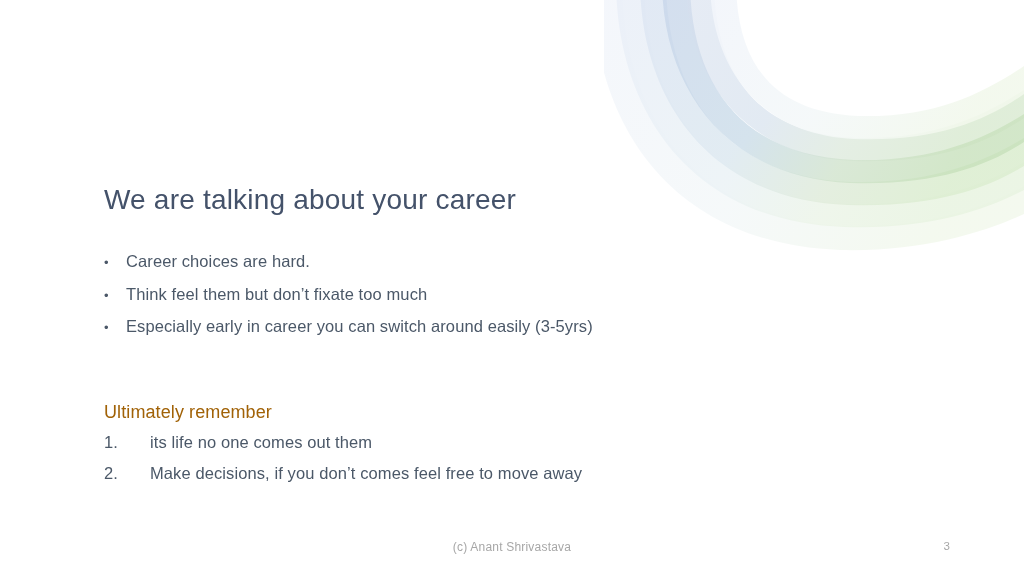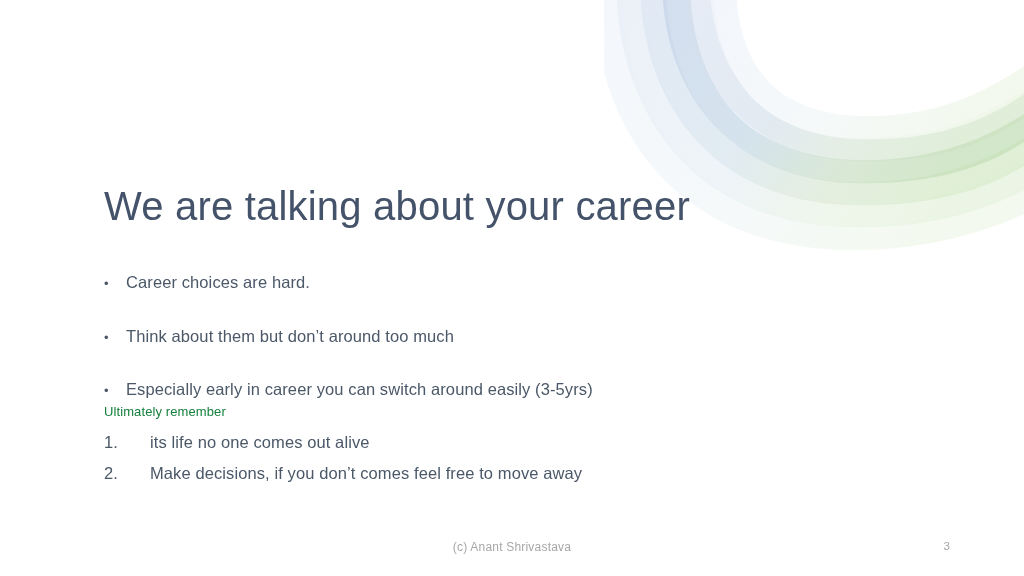--- a/index.html
+++ b/index.html
@@ -37,21 +37,21 @@
     display: block;
     width: 420px;
     height: 260px;
   }
 
   
   .title {
     position: absolute;
     left: 104px;
     top: 184px;
-    font-size: 40px;
+    font-size: 28px;
     line-height: 1.12;
     font-weight: 400;
     letter-spacing: 0.2px;
     color: #44526a;
     white-space: nowrap;
   }
 
   
   .bullets {
     position: absolute;
@@ -70,34 +70,33 @@
   .bullet-mark {
     width: 22px;
     flex: 0 0 22px;
     font-size: 13px;
     color: #4b5868;
     line-height: 30.5px;
   }
   .bullet-text {
     flex: 1 1 auto;
     white-space: nowrap;
-    margin-top: 21px;
   }
 
   
   .closing {
     position: absolute;
     left: 104px;
     top: 397px;
     width: 760px;
   }
   .closing-heading {
-    font-size: 13px;
+    font-size: 18px;
     line-height: 30px;
-    color: #15803d;
+    color: #a16207;
     letter-spacing: 0.1px;
     white-space: nowrap;
   }
   .num-row {
     display: flex;
     align-items: baseline;
     font-size: 16.5px;
     line-height: 30.5px;
     color: #4b5868;
     letter-spacing: 0.1px;
@@ -195,37 +194,37 @@
 
   <div class="bullets">
 
     <div class="bullet-row">
       <span class="bullet-mark">•</span>
       <span class="bullet-text">Career choices are hard.</span>
     </div>
 
     <div class="bullet-row">
       <span class="bullet-mark">•</span>
-      <span class="bullet-text">Think about them but don’t around too much</span>
+      <span class="bullet-text">Think feel them but don’t fixate too much</span>
     </div>
 
     <div class="bullet-row">
       <span class="bullet-mark">•</span>
       <span class="bullet-text">Especially early in career you can switch around easily (3-5yrs)</span>
     </div>
 
   </div>
 
   <div class="closing">
 
     <div class="closing-heading">Ultimately remember</div>
 
     <div class="num-row">
       <span class="num-mark">1.</span>
-      <span class="num-text">its life no one comes out alive</span>
+      <span class="num-text">its life no one comes out them</span>
     </div>
 
     <div class="num-row">
       <span class="num-mark">2.</span>
       <span class="num-text">Make decisions, if you don’t comes feel free to move away</span>
     </div>
 
   </div>
 
   <div class="footer-credit">(c) Anant Shrivastava</div>

